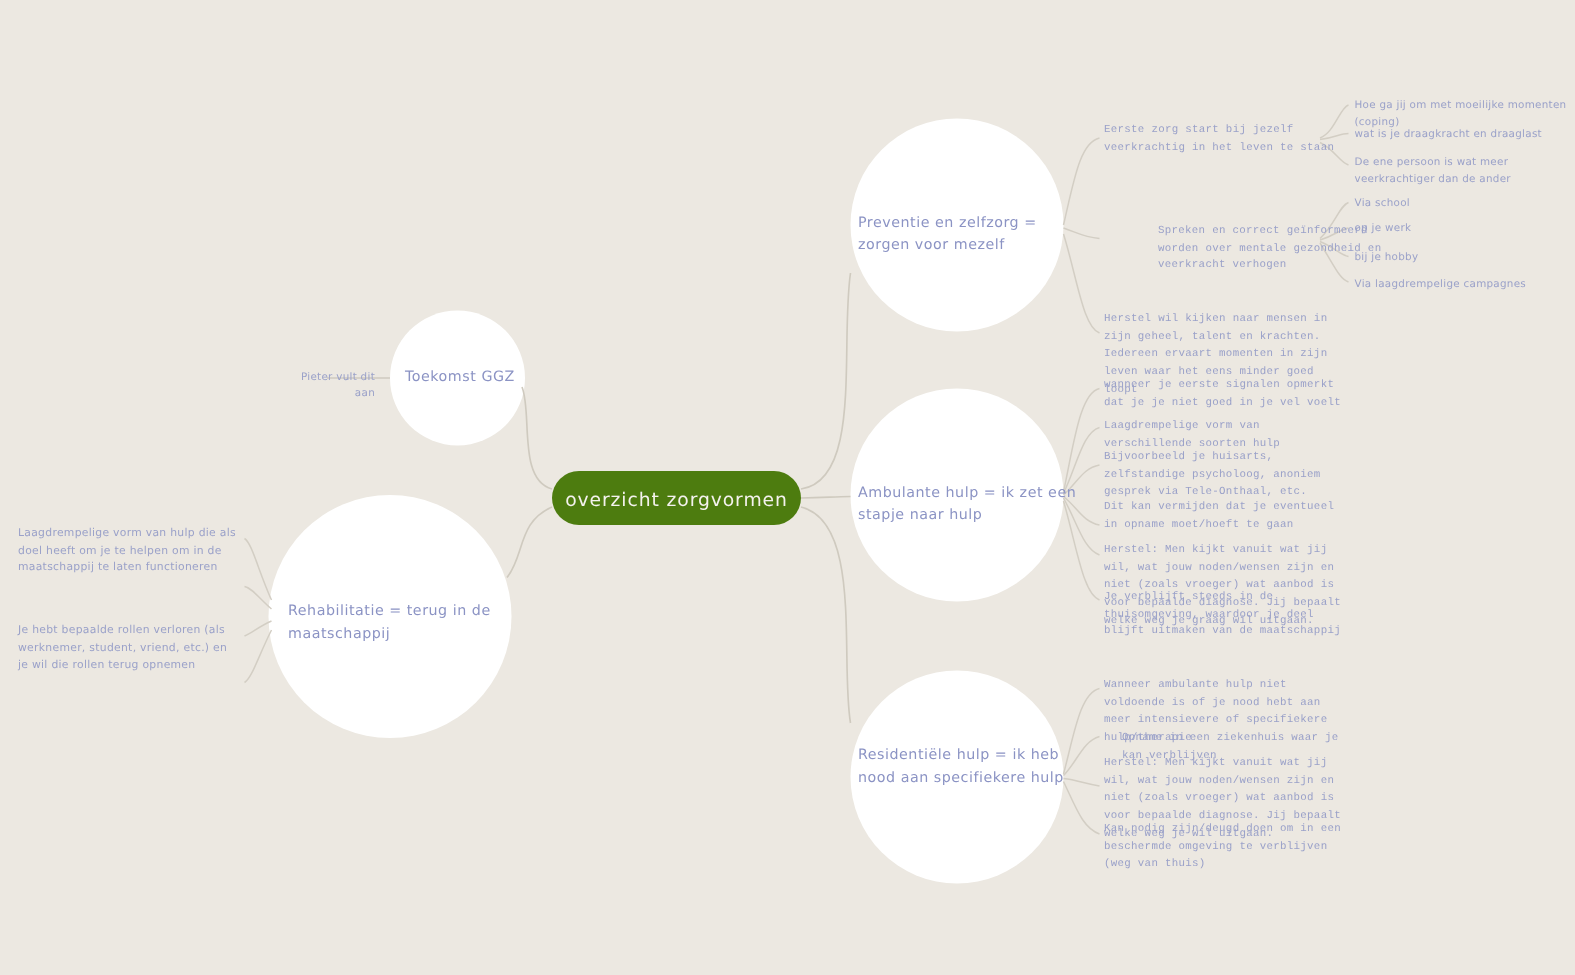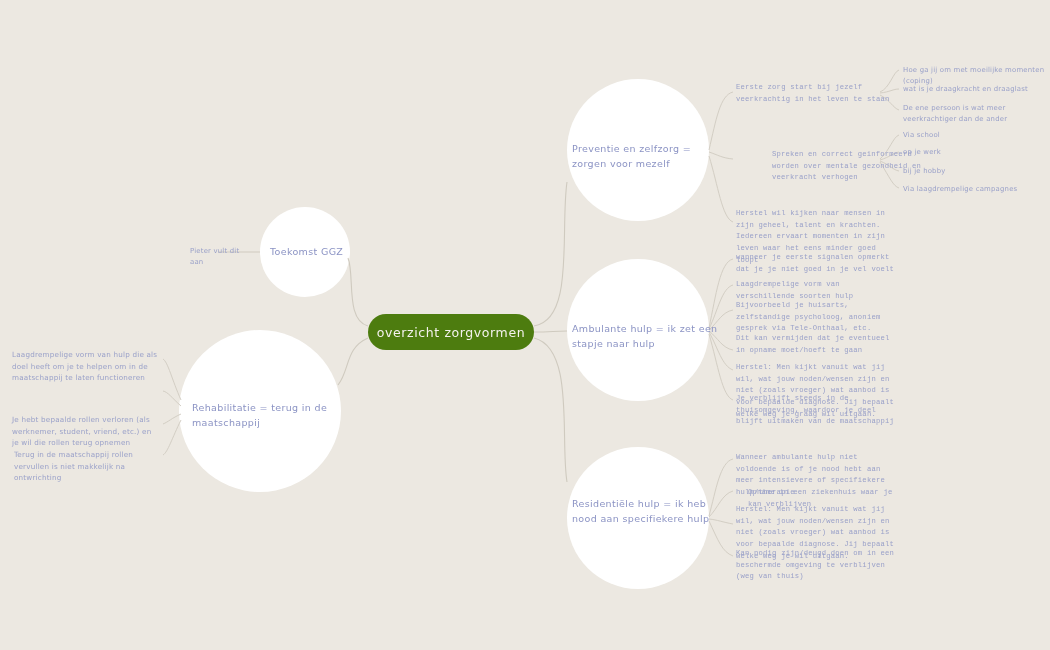--- a/index.html
+++ b/index.html
@@ -122,26 +122,25 @@
       <path d="M181,414 C172,418 168,422 163,424"></path>
       <path d="M181,420 C172,438 168,452 163,455"></path>
     </g>
   </svg>
 
   <div class="center-node">
     <span>overzicht zorgvormen</span>
   </div>
 
   <div class="node-label" style="left:270px;top:245px;width:90px;">Toekomst GGZ</div>
-  <div class="leaf-left" style="left:190px;top:246px;width:60px;font-size:6.9px;">Pieter vult dit aan</div>
+  <div class="leaf-left" style="left:190px;top:246px;width:60px;font-size:6.9px;text-align:right;">Pieter vult dit aan</div>
 
   <div class="node-label circle-label" style="left:192px;top:401px;width:145px;">Rehabilitatie = terug in de maatschappij</div>
   <div class="leaf-left" style="left:12px;top:349px;">Laagdrempelige vorm van hulp die als doel heeft om je te helpen om in de maatschappij te laten functioneren</div>
   <div class="leaf-left" style="left:12px;top:414px;">Je hebt bepaalde rollen verloren (als werknemer, student, vriend, etc.) en je wil die rollen terug opnemen</div>
-  <div class="leaf-left" style="left:14px;top:449px;">Terug in de maatschappij rollen vervullen is niet makkelijk na ontwrichting</div>
 
   <div class="node-label circle-label" style="left:572px;top:142px;">Preventie en zelfzorg = zorgen voor mezelf</div>
   <div class="leaf wide" style="left:736px;top:82px;">Eerste zorg start bij jezelf veerkrachtig in het leven te staan</div>
   <div class="leaf wide" style="left:760px;top:149px;margin-left:12px;">Spreken en correct geïnformeerd worden over mentale gezondheid en veerkracht verhogen</div>
   <div class="leaf wide" style="left:736px;top:208px;">Herstel wil kijken naar mensen in zijn geheel, talent en krachten. Iedereen ervaart momenten in zijn leven waar het eens minder goed loopt</div>
 
   <div class="leaf-sm" style="left:903px;top:65px;">Hoe ga jij om met moeilijke momenten (coping)</div>
   <div class="leaf-sm" style="left:903px;top:84px;">wat is je draagkracht en draaglast</div>
   <div class="leaf-sm" style="left:903px;top:103px;">De ene persoon is wat meer veerkrachtiger dan de ander</div>
 

